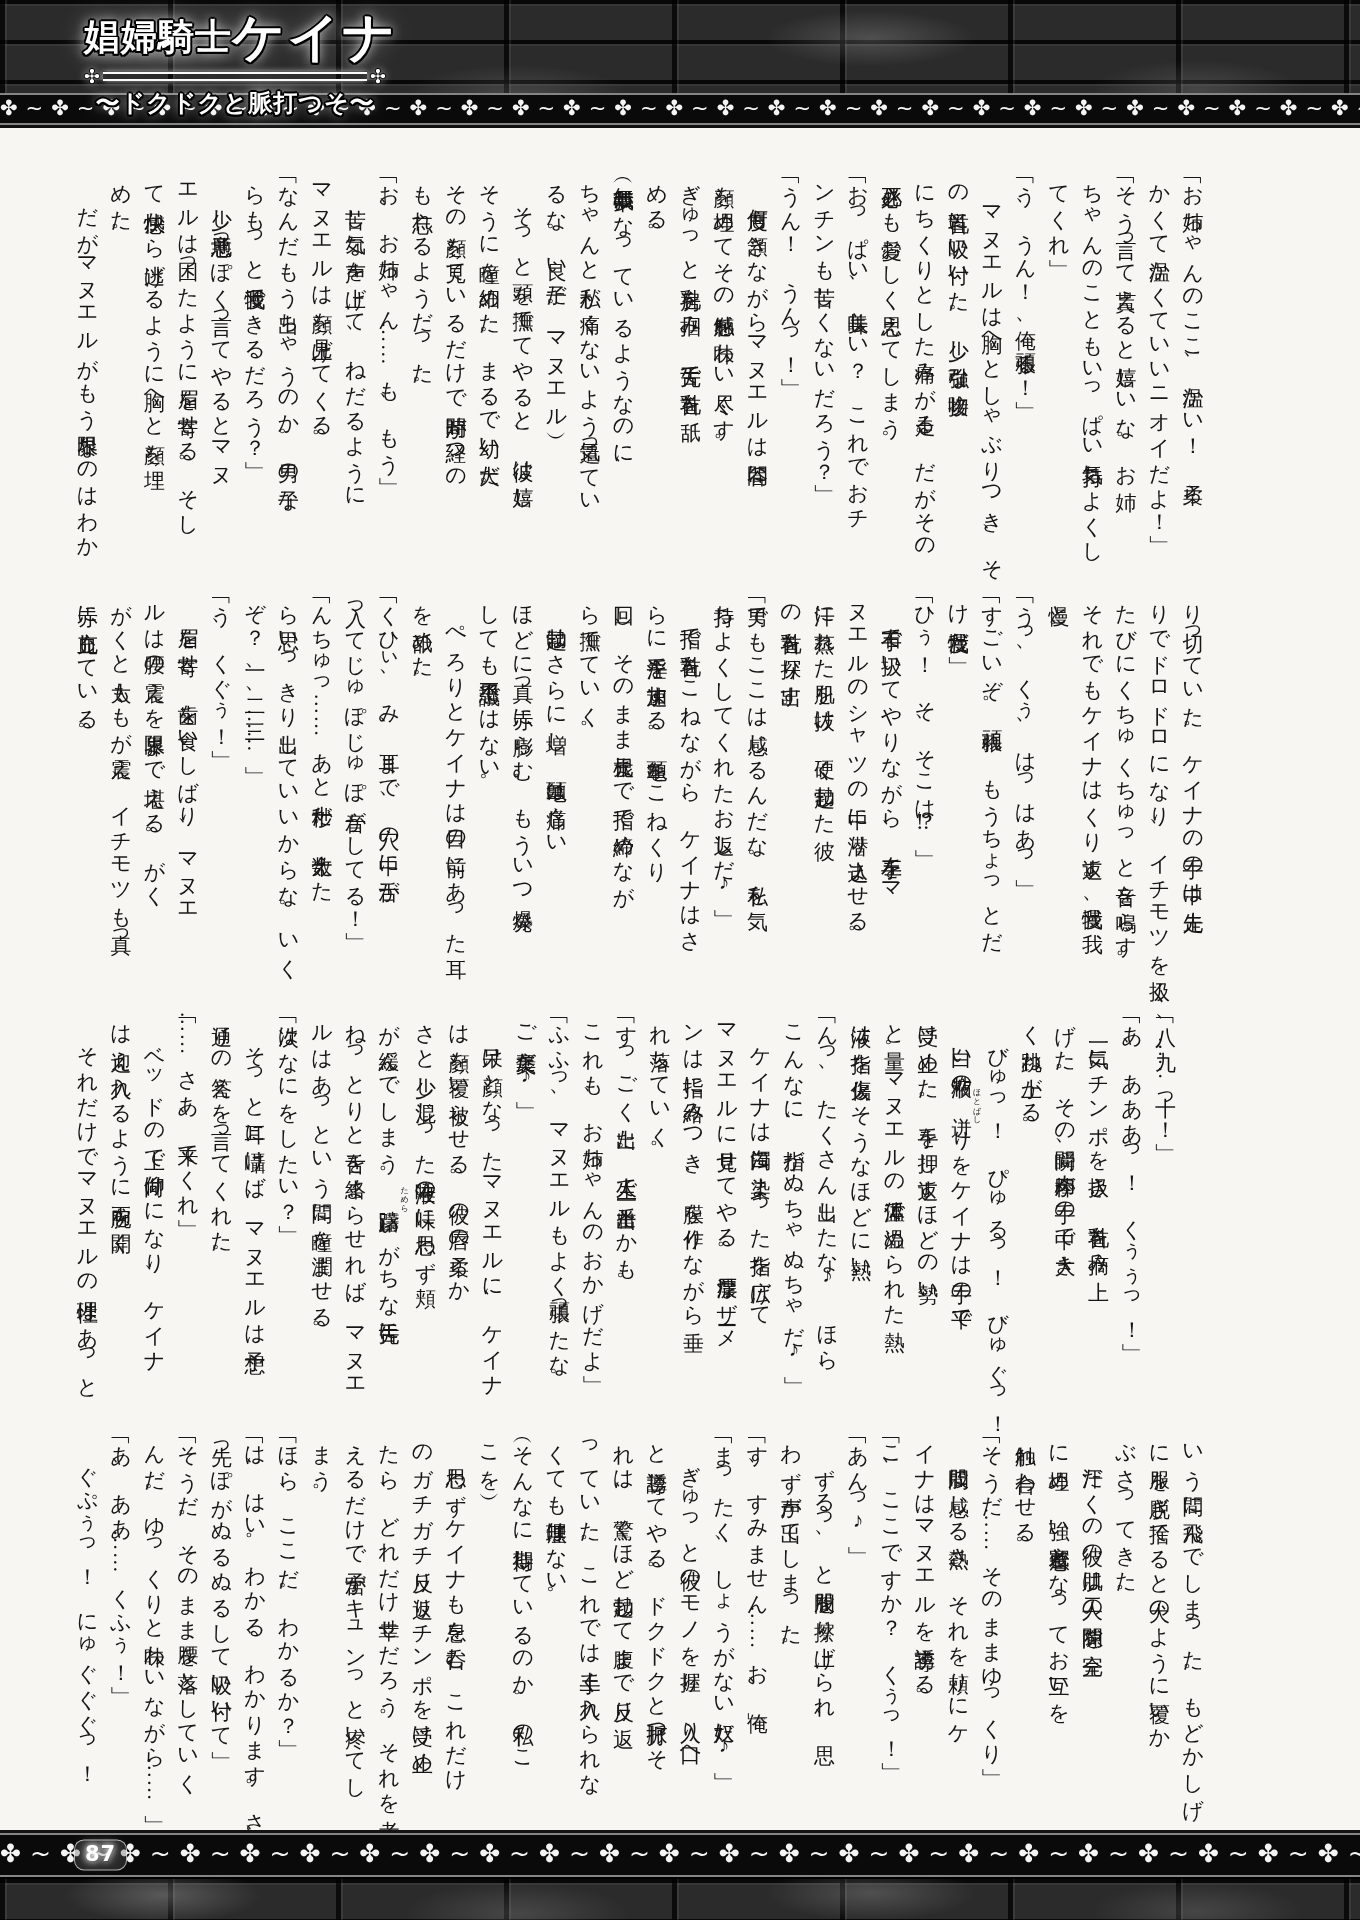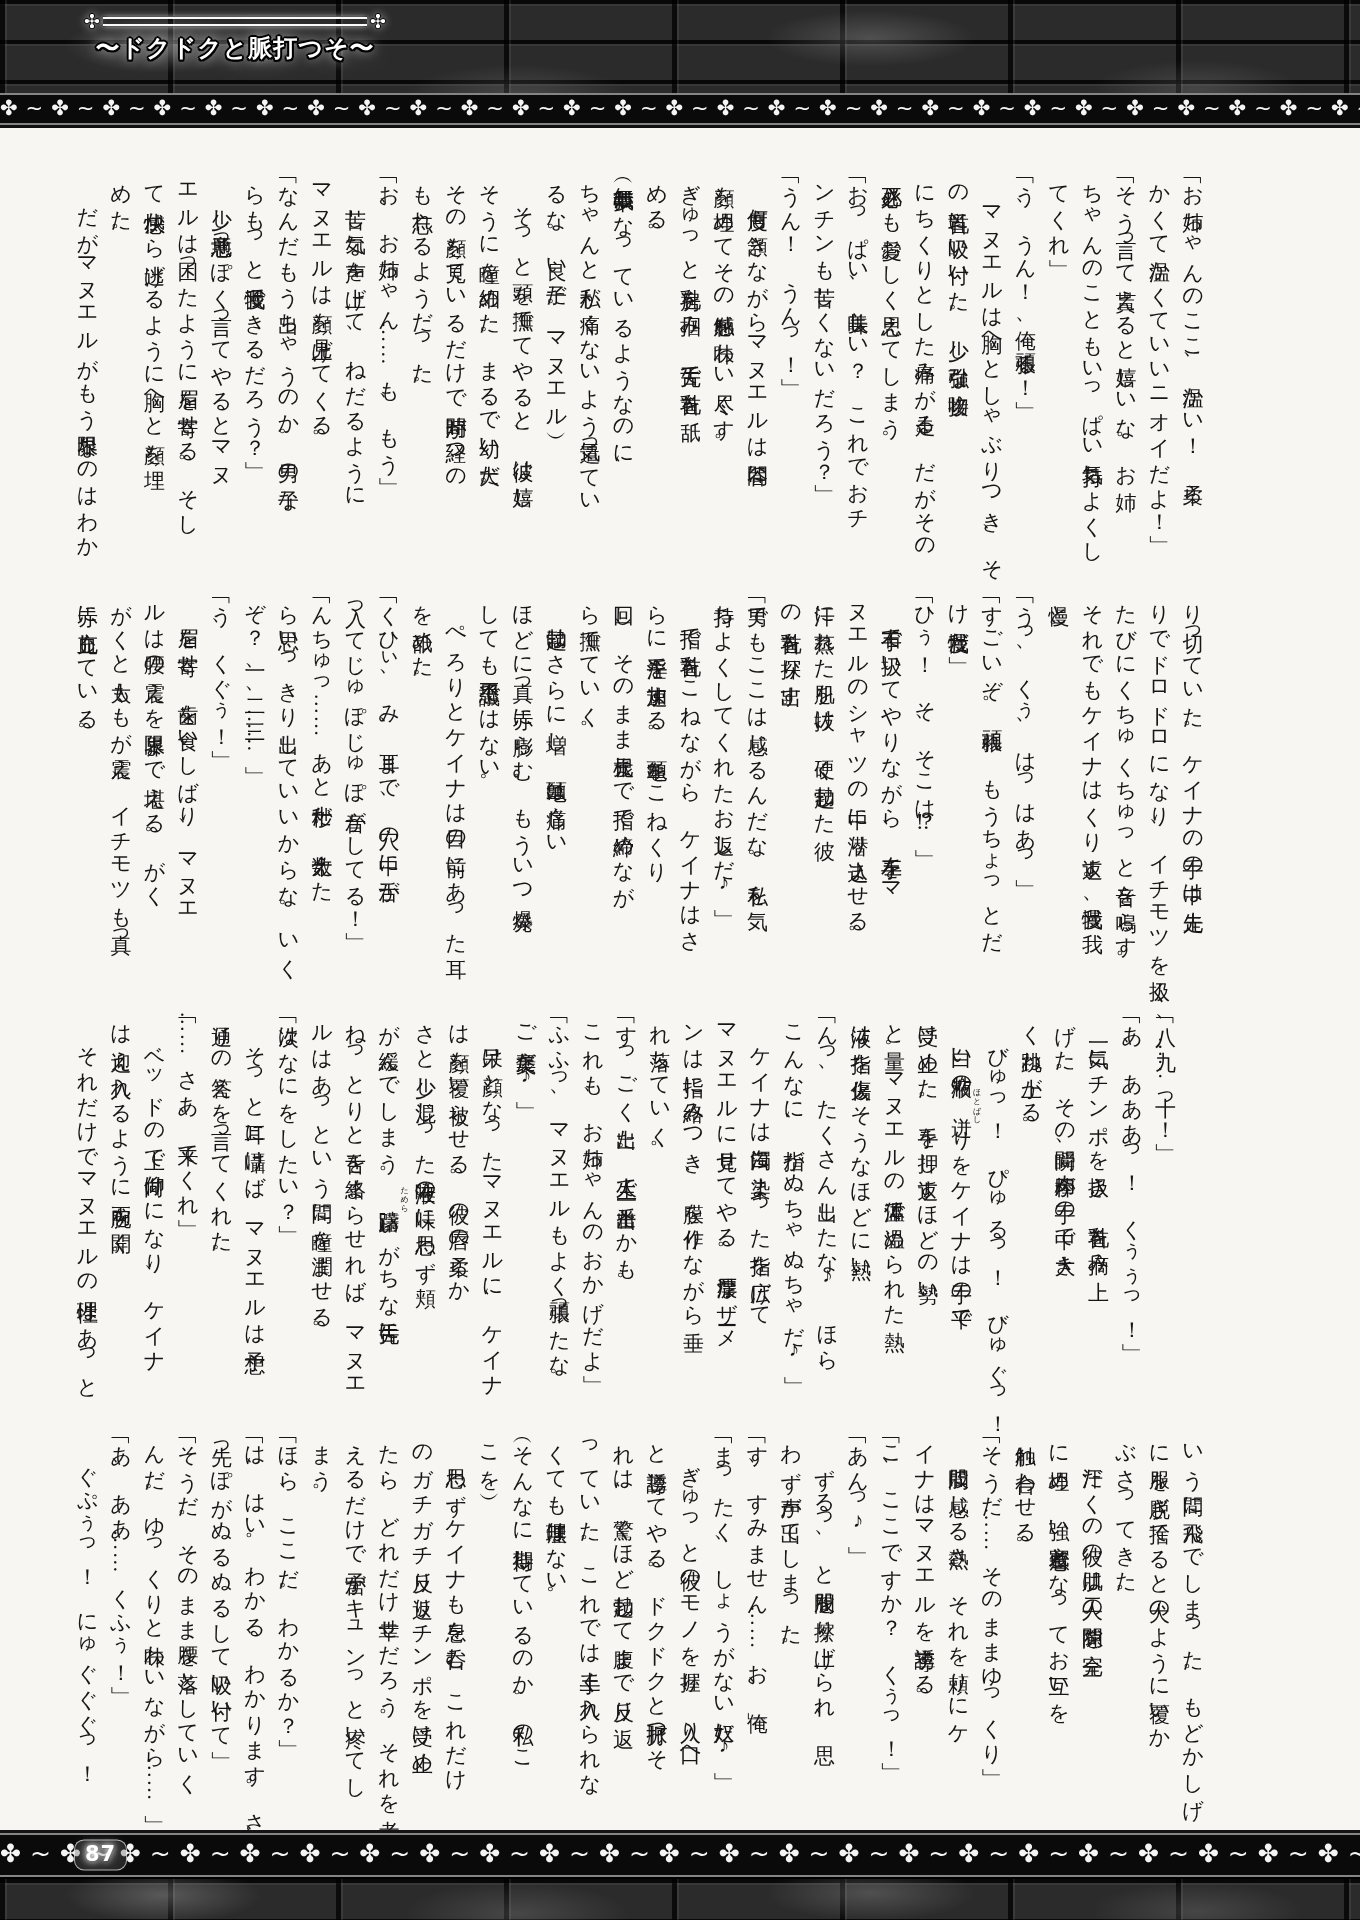--- a/index.html
+++ b/index.html
@@ -57,20 +57,21 @@
   .col rt{font-size:8px;letter-spacing:0;}
   .footer-brick{height:46px;}
 </style>
 </head>
 <body>
 
 <div class="page">
 
   <header class="header brick">
     <div class="title-block">
+      <h1 class="title"><span class="t-prefix outline">娼婦騎士</span><span class="t-main outline">ケイナ</span></h1>
       <div class="divider">
         <span class="cap outline">✣</span>
         <span class="rule"></span>
         <span class="cap outline">✣</span>
       </div>
       <div class="subtitle outline">〜ドクドクと脈打つそ〜</div>
     </div>
     <div class="ornament top">✤~✤~✤~✤~✤~✤~✤~✤~✤~✤~✤~✤~✤~✤~✤~✤~✤~✤~✤~✤~✤~✤~✤~✤~✤~✤~✤~✤~✤~✤~</div>
   </header>
 

